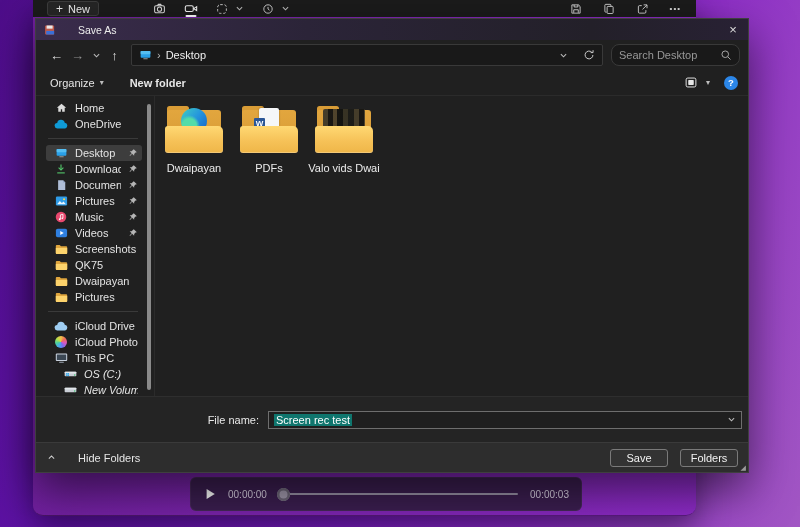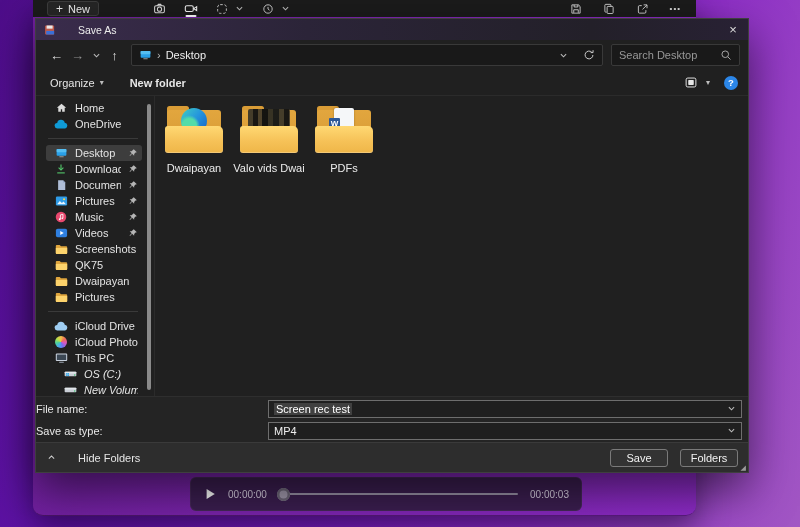--- a/index.html
+++ b/index.html
@@ -46,21 +46,21 @@
 
   .navbar { height:30px; flex:0 0 30px; display:flex; align-items:center; padding:0 6px 0 10px; }
   .nav-arrow { width:21px; height:22px; display:flex; align-items:center; justify-content:center; font-size:13px; color:#e2e2e2; }
   .nav-arrow.dim { color:#8f8f8f; }
   .nav-chev { width:16px; }
   .addressbar { width:472px; height:22px; margin-left:6px; background:#191919; border:1px solid #393939; border-radius:2px;
     display:flex; align-items:center; gap:5px; padding:0 7px; }
   .crumb-sep { color:#b9b9b9; font-size:11px; }
   .crumb { color:#efefef; }
   .ab-spacer { flex:1; }
-  .searchbox { flex:1; height:22px; margin-left:8px; margin-right:2px; background:#191919; border:1px solid #393939; border-radius:2px;
+  .searchbox { flex:1; height:22px; margin-left:8px; margin-right:2px; background:#191919; border:1px solid #393939; border-radius:8px;
     display:flex; align-items:center; padding:0 7px; }
   .search-ph { flex:1; color:#989898; }
 
   .cmdbar { height:26px; flex:0 0 26px; display:flex; align-items:center; padding:0 10px 0 14px; border-bottom:1px solid #2b2b2b; }
   .cmd-item { display:flex; align-items:center; gap:5px; color:#e6e6e6; }
   .caret { font-size:8px; color:#bdbdbd; }
   .cmd-newfolder { margin-left:26px;font-weight:bold; }
   .cmd-right { margin-left:auto; display:flex; align-items:center; gap:8px; }
   .help-btn { width:14px; height:14px; border-radius:50%; background:#2b86e8; color:#fff; font-size:9.5px; font-weight:bold;
     display:flex; align-items:center; justify-content:center; margin-left:6px; }
@@ -91,24 +91,24 @@
   .fc-word { left:19px; top:2px; width:20px; height:26px; background:#f5f7f9; border-radius:2px; box-shadow:0 0 2px rgba(0,0,0,.35); }
   .fc-word::after { content:"W"; position:absolute; left:-5px; bottom:5px; width:11px; height:11px; background:#2b5797; color:#fff;
     font-size:8px; font-weight:bold; display:flex; align-items:center; justify-content:center; border-radius:1px; }
   .fc-video { left:8px; top:3px; width:42px; height:22px; border-radius:2px;
     background: linear-gradient(0deg, rgba(0,0,0,.25), rgba(0,0,0,.25)),
       repeating-linear-gradient(90deg,#5c5138 0 5px,#211f19 5px 10px,#6a5a3a 10px 14px,#1b1b16 14px 20px,#4a4430 20px 25px,#262620 25px 31px); }
 
   .fields { height:46px; flex:0 0 46px; background:#242424; border-top:1px solid #2e2e2e;
     display:flex; flex-direction:column; justify-content:center; gap:4px; }
   .field-row { display:flex; align-items:center; height:18px; }
-  .field-label { width:232px; flex:0 0 232px; text-align:left; padding-right:9px; color:#e8e8e8; }
+  .field-label { width:232px; flex:0 0 232px; text-align:right; padding-right:9px; color:#e8e8e8; }
   .field-box { flex:1; height:18px; margin-right:6px; background:#1f1f1f; border:1px solid #6e6e6e;
     display:flex; align-items:center; padding:0 5px; color:#efefef; }
-  .sel-text { background:#404040; color:#fff; padding:0 2px; }
+  .sel-text { background:#0f766e; color:#fff; padding:0 2px; }
   .field-chev { margin-left:auto; display:flex; align-items:center; }
 
   .footer { height:30px; flex:0 0 30px; background:#2d2d2d; border-top:1px solid #3a3a3a; position:relative;
     display:flex; align-items:center; padding:0 10px 0 11px; gap:12px; }
   .hide-folders { display:flex; align-items:center; gap:22px; color:#e6e6e6; }
   .ft-spacer { flex:1; }
   .btn { width:58px; height:18px; background:#333333; border:1px solid #7a7a7a; border-radius:3px;
     display:flex; align-items:center; justify-content:center; color:#f2f2f2; font-size:11px; }
   .grip { position:absolute; right:2px; bottom:1px; font-size:7px; color:#9a9a9a; line-height:1; }
 
@@ -481,60 +481,49 @@
               <div class="f-back"></div>
               <div class="fc fc-edge"></div>
               <div class="f-front"></div>
             </div>
             <div class="tile-label">Dwaipayan</div>
           </div>
           <div class="tile">
             <div class="folder">
               <div class="f-tab"></div>
               <div class="f-back"></div>
+              <div class="fc fc-word"></div>
+              <div class="f-front"></div>
+            </div>
+            <div class="tile-label">PDFs</div>
+          </div>
+          <div class="tile">
+            <div class="folder">
+              <div class="f-tab"></div>
+              <div class="f-back"></div>
               <div class="fc fc-video"></div>
               <div class="f-front"></div>
             </div>
             <div class="tile-label">Valo vids Dwai</div>
-          </div>
-          <div class="tile">
-            <div class="folder">
-              <div class="f-tab"></div>
-              <div class="f-back"></div>
-              <div class="fc fc-word"></div>
-              <div class="f-front"></div>
-            </div>
-            <div class="tile-label">PDFs</div>
           </div>
         </div>
     </div>
 
     <div class="fields">
       <div class="field-row">
         <span class="field-label">File name:</span>
         <div class="field-box">
           <span class="sel-text">Screen rec test</span>
           <span class="field-chev">
               <svg width="9" height="9" viewBox="0 0 12 12" fill="none" stroke="#b9b9b9" stroke-width="1.4">
                 <path d="M2.5 4.2L6 7.8l3.5-3.6"></path>
               </svg>
             </span>
         </div>
       </div>
-      <div class="field-row">
-        <span class="field-label">Save as type:</span>
-        <div class="field-box">
-          <span>MP4</span>
-          <span class="field-chev">
-              <svg width="9" height="9" viewBox="0 0 12 12" fill="none" stroke="#b9b9b9" stroke-width="1.4">
-                <path d="M2.5 4.2L6 7.8l3.5-3.6"></path>
-              </svg>
-            </span>
-        </div>
-      </div>
     </div>
 
     <div class="footer">
       <span class="hide-folders">
         <span>
             <svg width="9" height="9" viewBox="0 0 12 12" fill="none" stroke="#cfcfcf" stroke-width="1.4">
               <path d="M2.5 7.5L6 4l3.5 3.5"></path>
             </svg>
           </span>
         <span>Hide Folders</span>

